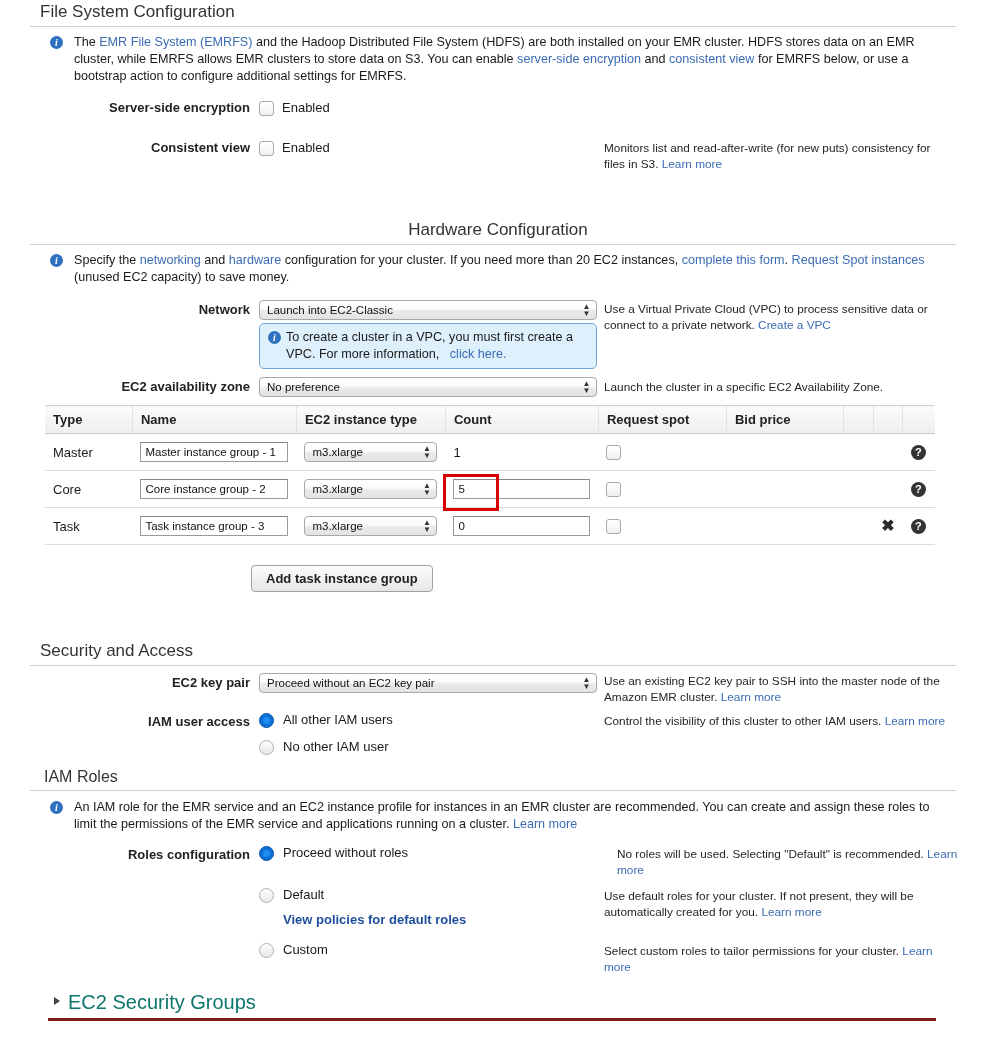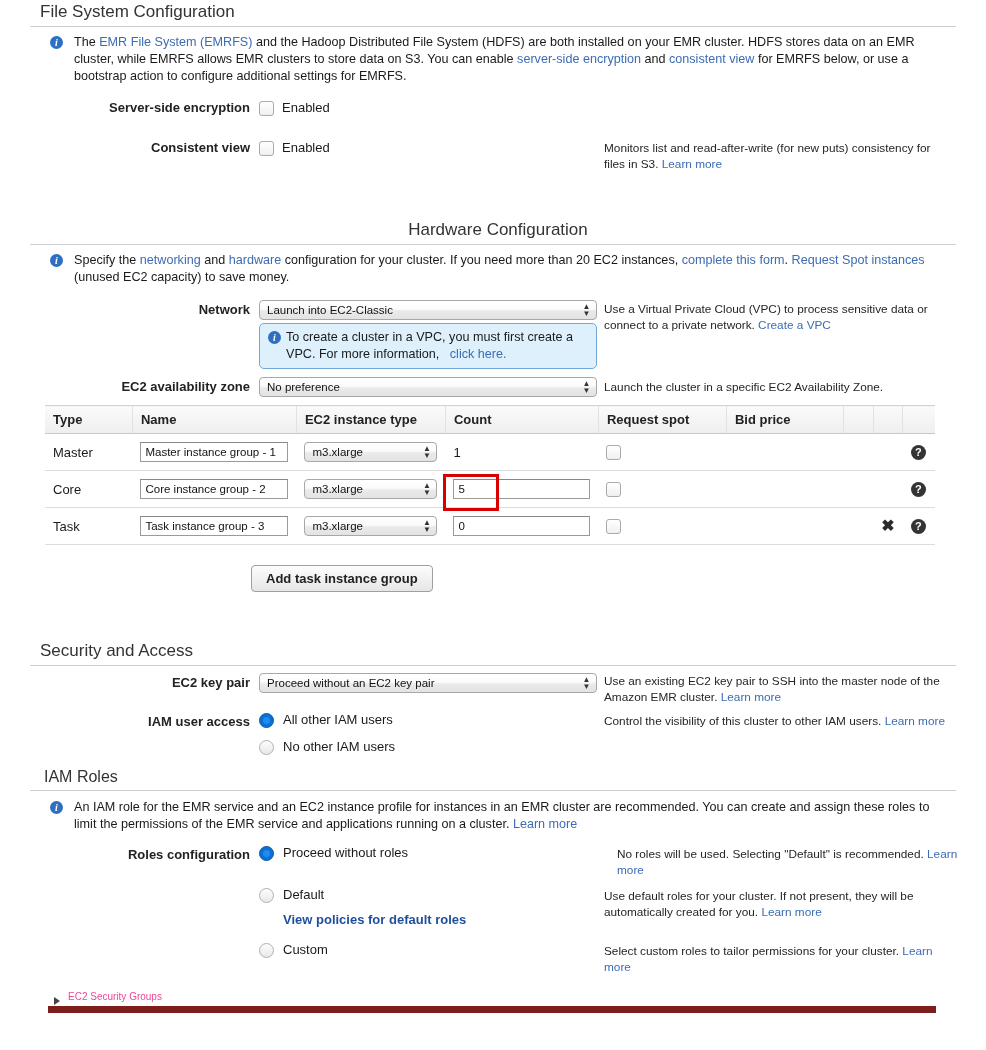--- a/index.html
+++ b/index.html
@@ -212,24 +212,24 @@
     font-size: 13px;
     font-weight: bold;
     color: #222;
     padding: 5px 14px;
     cursor: pointer;
     font-family: "Liberation Sans", sans-serif;
   }
 
   
   .collapse-head {
-    font-size: 10px;
-    color: #ec4899;
+    font-size: 20px;
+    color: #0f766e;
     padding: 0 0 4px 20px;
-    border-bottom: 7px solid #7f1d1d;
+    border-bottom: 3px solid #7f1d1d;
     position: relative;
   }
   .tri {
     position: absolute;
     left: 6px; top: 6px;
     width: 0; height: 0;
     border-left: 6px solid #444;
     border-top: 4.5px solid transparent;
     border-bottom: 4.5px solid transparent;
   }
@@ -447,21 +447,21 @@
     </div>
   </div>
 
   <div style="position:absolute; left:0px; top:712px; width:986px;" class="row">
     <div class="lbl" style="width:259px; padding-top:2px;">IAM user access</div>
     <div style="width:345px;">
       <div style="height:27px;">
         <span class="rdo on"></span><span class="rdo-label">All other IAM users</span>
       </div>
       <div>
-        <span class="rdo"></span><span class="rdo-label">No other IAM users</span>
+        <span class="rdo"></span><span class="rdo-label">No other IAM user</span>
       </div>
     </div>
     <div class="help-txt" style="width:345px; padding-top:2px;">
       <span>Control the visibility of this cluster to other IAM users.</span>
       <span class="lnk">Learn more</span>
     </div>
   </div>
 
   <div style="position:absolute; left:30px; top:768px; width:926px;">
     <div class="section-head" style="font-size:16px; padding-left:14px;">IAM Roles</div>

